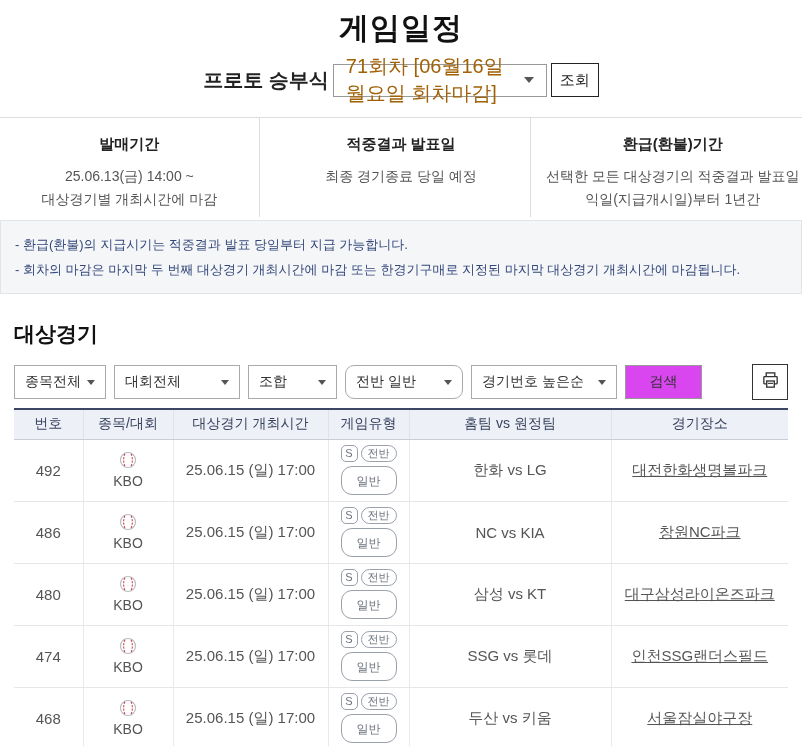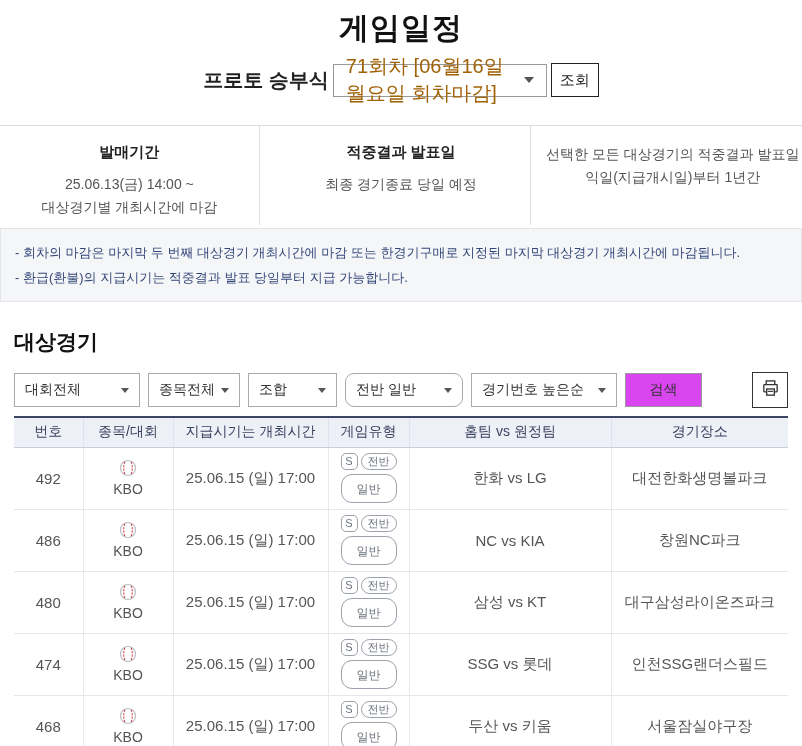--- a/index.html
+++ b/index.html
@@ -34,21 +34,21 @@
     border-top:6px solid #555; margin-left:6px;
   }
   .btn-inquiry {
     width:48px; height:34px; background:#fff; border:1px solid #222;
     font-size:15px; color:#222; cursor:pointer;
     font-family:inherit;
   }
 
   
   .info-strip {
-    margin-top:28px; border-top:1px solid #ddd;
+    margin-top:20px; border-top:1px solid #ddd;
     display:flex; align-items:stretch; height:100px;
   }
   .info-col {
     flex:1; text-align:center; padding-top:17px;
   }
   .info-col + .info-col { border-left:1px solid #ddd;padding-left:12px; }
   .info-title { font-size:15px; font-weight:700; color:#222; margin-bottom:11px; }
   .info-line { font-size:14px; color:#555; line-height:23px; }
 
   
@@ -92,21 +92,21 @@
   table.games th {
     height:30px; background:#eef0f8; font-weight:400; font-size:14px; color:#38425c;
     border-bottom:1px solid #c9cdd8; border-right:1px solid #dfe2ec;
   }
   table.games th:last-child { border-right:none; }
   table.games td {
     height:62px; text-align:center; vertical-align:middle;
     font-size:15px; color:#555;
     border-bottom:1px solid #e6e6e9; border-right:1px solid #e9e9ec;
   }
-  table.games td:last-child { border-right:none; }
+  table.games td:last-child { border-right:none;text-decoration:underline; }
   .league-cell { display:flex; flex-direction:column; align-items:center; gap:1px; font-size:14px; }
   .type-cell { display:flex; flex-direction:column; align-items:center; }
   .type-top { display:flex; align-items:center; }
   .badge {
     display:inline-flex; align-items:center; justify-content:center;
     border:1px solid #9aa1ab; color:#6d737d; background:#fff; line-height:1;
   }
   .badge-s { width:17px; height:17px; border-radius:5px; font-size:11px; }
   .badge-half { height:17px; padding:0 6px; border-radius:9px; font-size:11px; margin-left:3px; }
   .badge-normal { height:29px; padding:0 15px; border-radius:11px; font-size:12px; margin-top:4px; }
@@ -132,39 +132,40 @@
     <div class="info-col">
       <div class="info-title">발매기간</div>
       <div class="info-line">25.06.13(금) 14:00 ~</div>
       <div class="info-line">대상경기별 개최시간에 마감</div>
     </div>
     <div class="info-col">
       <div class="info-title">적중결과 발표일</div>
       <div class="info-line">최종 경기종료 당일 예정</div>
     </div>
     <div class="info-col">
+      <div class="info-title">환급(환불)기간</div>
       <div class="info-line">선택한 모든 대상경기의 적중결과 발표일</div>
       <div class="info-line">익일(지급개시일)부터 1년간</div>
     </div>
   </div>
 
   <div class="notes">
+    <p>- 환급(환불)의 지급시기는 적중결과 발표 당일부터 지급 가능합니다.</p>
     <p>- 회차의 마감은 마지막 두 번째 대상경기 개최시간에 마감 또는 한경기구매로 지정된 마지막 대상경기 개최시간에 마감됩니다.</p>
-    <p>- 환급(환불)의 지급시기는 적중결과 발표 당일부터 지급 가능합니다.</p>
   </div>
 
   <h2 class="section-title">대상경기</h2>
 
   <div class="filter-row">
+    <div class="f-select w1">
+      <span class="val">종목전체</span>
+      <span class="tri"></span>
+    </div>
     <div class="f-select w2">
       <span class="val">대회전체</span>
-      <span class="tri"></span>
-    </div>
-    <div class="f-select w1">
-      <span class="val">종목전체</span>
       <span class="tri"></span>
     </div>
     <div class="f-select w3">
       <span class="val">조합</span>
       <span class="tri"></span>
     </div>
     <div class="f-select w4">
       <span class="val">전반 일반</span>
       <span class="tri"></span>
     </div>
@@ -191,21 +192,21 @@
         <col style="width:90px">
         <col style="width:155px">
       <col style="width:81px">
         <col style="width:202px">
         <col style="width:177px">
     </colgroup>
     <thead>
       <tr>
         <th>번호</th>
         <th>종목/대회</th>
-        <th>지급시기는 개최시간</th>
+        <th>대상경기 개최시간</th>
         <th>게임유형</th>
         <th>홈팀 vs 원정팀</th>
         <th>경기장소</th>
       </tr>
     </thead>
     <tbody>
   <tr>
     <td>492</td>
     <td>
       <div class="league-cell">

